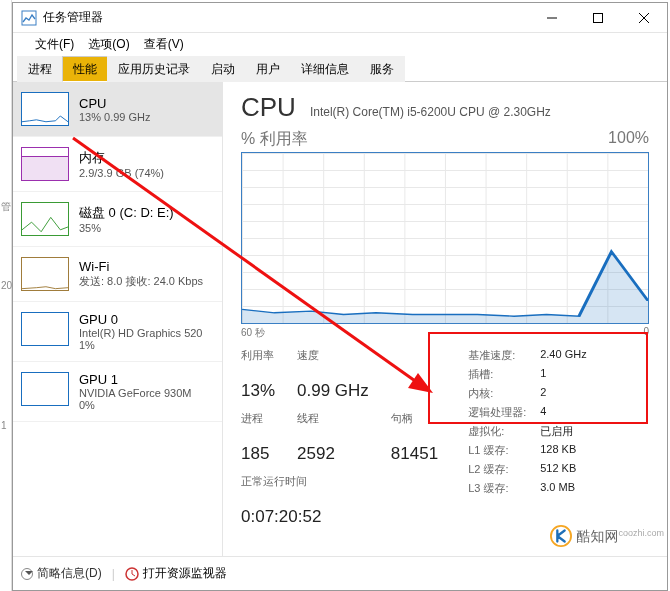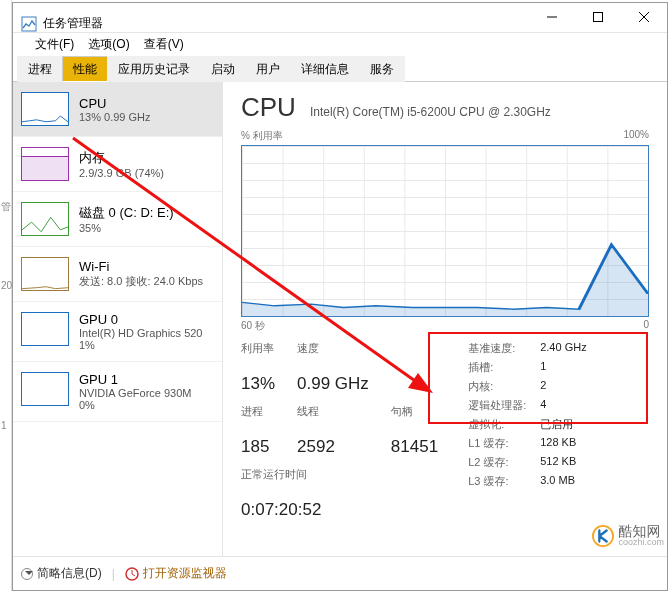--- a/index.html
+++ b/index.html
@@ -1,20 +1,20 @@
 <!DOCTYPE html>
 <html><head>
 <meta charset="utf-8">
 <style>
 * { margin: 0; padding: 0; box-sizing: border-box; font-family: "Microsoft YaHei", "Segoe UI", sans-serif; }
 body { background: #fff; width: 670px; height: 591px; position: relative; overflow: hidden; }
 
 .window { position: absolute; left: 12px; top: 2px; right: 2px; bottom: 0; background: #fff; border: 1px solid #999; display: flex; flex-direction: column; }
 
-.titlebar { height: 30px; display: flex; align-items: flex-end; padding: 0 0 0 8px; border-bottom: 1px solid #e5e5e5; }
+.titlebar { height: 30px; display: flex; align-items: center; padding: 0 0 0 8px; border-bottom: 1px solid #e5e5e5; }
 .titlebar-icon { width: 16px; height: 16px; margin-right: 6px; }
 .titlebar-title { font-size: 12px; flex: 1; color: #000; }
 .win-controls { display: flex; }
 .win-btn { width: 46px; height: 30px; display: flex; align-items: center; justify-content: center; font-size: 12px; color: #000; }
 .win-btn svg { width: 10px; height: 10px; }
 
 .menubar { height: 22px; display: flex; align-items: center; padding: 0 16px; gap: 2px; }
 .menu-item { font-size: 12px; padding: 2px 6px; color: #000; }
 
 .tabs { display: flex; border-bottom: 1px solid #ccc; padding-left: 4px; }
@@ -35,21 +35,21 @@
 .side-info { display: flex; flex-direction: column; justify-content: center; overflow: hidden; white-space: nowrap; }
 .side-name { font-size: 13px; color: #000; }
 .side-sub { font-size: 11px; color: #555; }
 
 .main { flex: 1; padding: 10px 18px 8px 18px; display: flex; flex-direction: column; position: relative; }
 .main-header { display: flex; align-items: baseline; gap: 14px; margin-bottom: 6px; }
 .main-title { font-size: 26px; font-weight: 400; color: #333; }
 .main-sub { font-size: 12px; color: #555; white-space: nowrap; }
 
 .chart-wrap { position: relative; margin-bottom: 8px; }
-.chart-labels-top { display: flex; justify-content: space-between; font-size: 10px; color: #777; margin-bottom: 2px; }
+.chart-labels-top { display: flex; justify-content: space-between; font-size: 16px; color: #777; margin-bottom: 2px; }
 .chart { height: 172px; border: 1px solid #3a7fc4; background:
   linear-gradient(to right, #e8e8e8 1px, transparent 1px) 0 0/10% 100%,
   linear-gradient(to bottom, #e8e8e8 1px, transparent 1px) 0 0/100% 10%,
   #fff;
   position: relative; overflow: hidden; }
 .chart svg { position: absolute; inset: 0; width: 100%; height: 100%; }
 .chart-labels-bottom { display: flex; justify-content: space-between; font-size: 10px; color: #777; margin-top: 2px; }
 
 .stats { display: flex; gap: 24px; font-size: 12px; position: relative; }
 .stats-left { display: grid; grid-template-columns: auto auto auto; column-gap: 22px; row-gap: 10px; align-content: start; }
@@ -59,21 +59,21 @@
 .uptime-block { grid-column: 1 / span 3; }
 
 .stats-right { display: grid; grid-template-columns: auto auto; column-gap: 14px; row-gap: 4px; font-size: 11px; color: #444; align-content: start; margin-left: 6px; }
 .sr-label { color: #666; }
 .sr-val { color: #222; }
 
 .red-box { position: absolute; border: 2px solid #e11; pointer-events: none; }
 .red-arrow { position: absolute; pointer-events: none; }
 
 .footer { height: 34px; border-top: 1px solid #e5e5e5; display: flex; align-items: center; padding: 0 8px; gap: 10px; font-size: 12px; }
-.footer-link { color: #a16207; cursor: pointer; }
+.footer-link { color: #000000; cursor: pointer; }
 .footer-icon { display: inline-flex; align-items: center; gap: 4px; color: #333; }
 .chev { display: inline-block; width: 12px; height: 12px; border: 1px solid #888; border-radius: 50%; position: relative; }
 .chev::after { content: ""; position: absolute; left: 3px; top: 2px; border: 4px solid transparent; border-top-color: #555; }
 
 .watermark { position: absolute; right: 6px; bottom: 44px; display: flex; align-items: center; gap: 4px; font-size: 13px; color: #7a7a7a; }
 .watermark-logo { width: 22px; height: 22px; }
 
 .left-edge { position: absolute; left: 0; top: 0; width: 12px; height: 100%; background: #fff; border-right: 1px solid #ddd; }
 .left-edge span { position: absolute; font-size: 10px; color: #888; left: 1px; }
 </style>
@@ -289,17 +289,17 @@
     </span>
   </div>
 
 </div>
 
 <div class="watermark">
   <svg class="watermark-logo" viewBox="0 0 24 24">
       <circle cx="12" cy="12" r="11" fill="none" stroke="#f5a623" stroke-width="2"></circle>
       <path d="M8 6 L8 18 M8 12 L16 6 M8 12 L16 18" stroke="#1e6fb8" stroke-width="2.5" fill="none" stroke-linecap="round"></path>
     </svg>
-  <div style="display:flex;flex-direction:column;line-height:1">
+  <div style="display:flex;flex-direction:row;line-height:1">
     <span style="font-size:14px;color:#666">酷知网</span>
     <span style="font-size:9px;color:#aaa">coozhi.com</span>
   </div>
 </div>
 
 </body></html>

